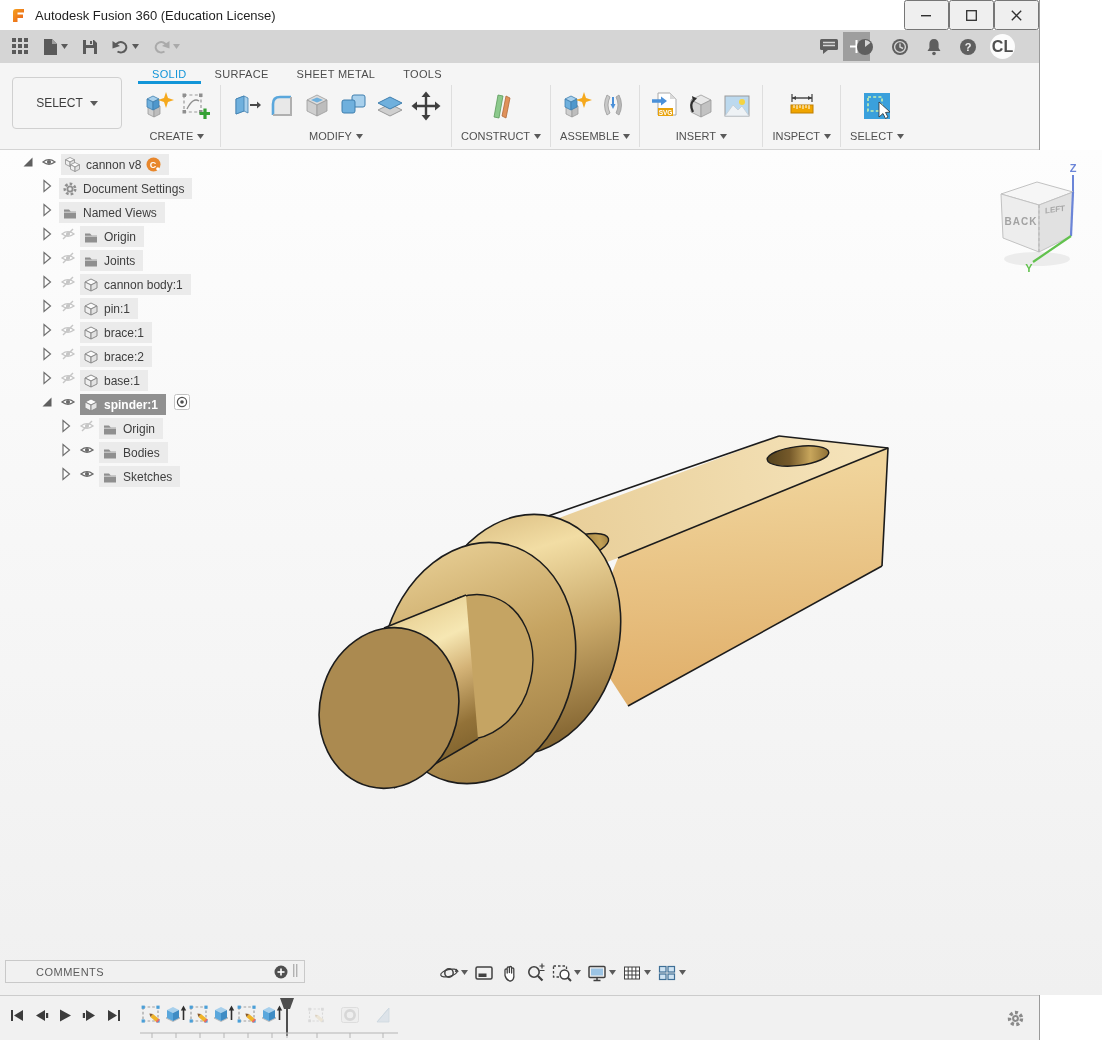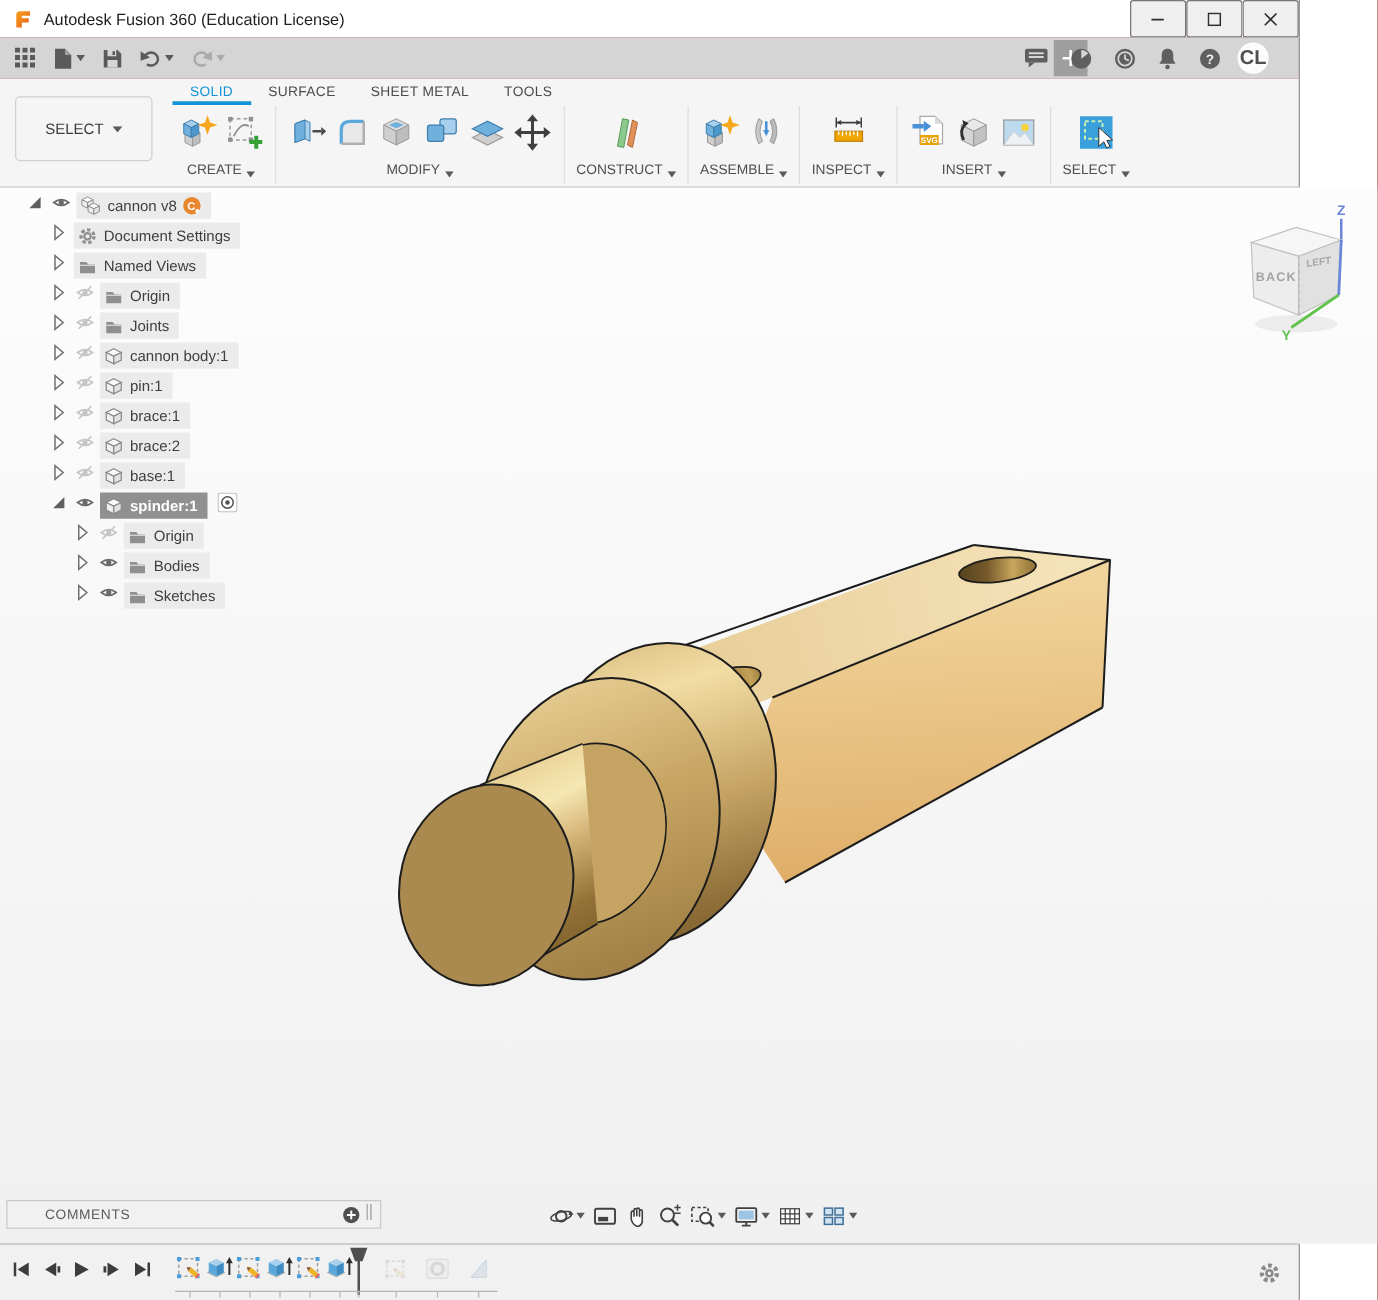--- a/index.html
+++ b/index.html
@@ -1,18 +1,18 @@
 <!DOCTYPE html>
 <html><head>
 <meta charset="utf-8">
 <style>
   * { margin:0; padding:0; box-sizing:border-box; }
   html,body { width:1102px; height:1040px; }
   body { font-family:"Liberation Sans", sans-serif; background:#fff; overflow:hidden; }
-  #window { position:relative; width:1039px; height:1040px; background:#7f1d1d; outline:1px solid #9a9a9a; }
+  #window { position:relative; width:1039px; height:1040px; background:#15803d; outline:1px solid #9a9a9a; }
 
   
   .titlebar { position:absolute; left:0; top:0; width:100%; height:30px; background:#ffffff; display:flex; align-items:center; }
   .titlebar .logo { margin-left:10px; display:flex; align-items:center; }
   .titlebar .title { margin-left:8px; font-size:13px; color:#1f1f1f; }
   .win-controls { position:absolute; right:0; top:0; height:30px; display:flex; }
   .win-btn { width:45px; height:30px; display:flex; align-items:center; justify-content:center; }
 
   
   .appbar { position:absolute; left:0; top:30px; width:100%; height:33px; background:#d5d5d5; }
@@ -29,21 +29,21 @@
   .ribbon { position:absolute; left:0; top:63px; width:100%; height:87px; background:#f5f5f5; border-bottom:1px solid #d4d4d4; }
   .design-btn { position:absolute; left:12px; top:14px; width:110px; height:52px; background:#f5f5f5; border:1px solid #d0d0d0; border-radius:4px; font-size:12px; color:#3d3d3d; display:flex; align-items:center; justify-content:center; gap:7px; }
   .ribbon-tabs { position:absolute; left:138px; top:3px; display:flex; }
   .ribbon-tab { padding:2px 14px 4px; font-size:11px; letter-spacing:.3px; color:#4c4c4c; border:none; background:transparent; }
   .ribbon-tab.active { color:#1295d8; border-bottom:3px solid #1295d8; padding-bottom:1px; }
   #ribbon-groups { position:absolute; left:134px; top:22px; height:62px; display:flex; align-items:stretch; }
   .ribbon-group { display:flex; flex-direction:column; align-items:center; padding:0 9px; }
   .ribbon-group + .ribbon-group { border-left:1px solid #dedede; }
   .group-icons { flex:1; display:flex; align-items:center; gap:4px; }
   .ribbon-icon-btn { border:none; background:transparent; padding:1px; }
-  .group-label { display:flex; align-items:flex-end; gap:4px; font-size:11px; color:#4f4f4f; padding-bottom:5px; }
+  .group-label { display:flex; align-items:center; gap:4px; font-size:11px; color:#4f4f4f; padding-bottom:5px; }
 
   
   .canvas { position:absolute; left:0; top:150px; width:1102px; height:845px; background:linear-gradient(#fdfdfd, #f0f0f0); }
   .viewcube { position:absolute; left:985px; top:10px; }
   #model-svg { position:absolute; left:300px; top:270px; }
 
   
   .browser { position:absolute; left:5px; top:0; width:300px; }
   .panel-header { height:23px; background:#f1f1f1; border:1px solid #c9c9c9; display:flex; align-items:center; padding:0 6px; }
   .panel-header .ph-title { flex:1; font-size:11px; letter-spacing:.5px; color:#5c5c5c; margin-left:7px; }
@@ -409,70 +409,70 @@
               <svg width="7" height="5">
                 <polygon points="0,0 7,0 3.5,5" fill="#5a5a5a"></polygon>
               </svg>
             </span>
           </div>
         </div>
         <div class="ribbon-group">
           <div class="group-icons">
             <button class="ribbon-icon-btn"><span class="ic">
                 <svg width="30" height="30" viewBox="0 0 30 30">
+                  <path d="M8 2 H20 L26 8 V24 H8 Z" fill="#fff" stroke="#a9a9a9"></path>
+                  <polygon points="20,2 26,8 20,8" fill="#d9d9d9"></polygon>
+                  <line x1="2" y1="10" x2="11" y2="10" stroke="#4a90d9" stroke-width="3.5"></line>
+                  <polygon points="11,5.5 11,14.5 17,10" fill="#4a90d9"></polygon>
+                  <rect x="8" y="17" width="15" height="8" fill="#e8a20a"></rect>
+                  <text x="15.5" y="23.5" font-size="6.5" font-weight="bold" fill="#fff" text-anchor="middle" font-family="Liberation Sans, sans-serif">SVG</text>
+                </svg>
+              </span></button>
+            <button class="ribbon-icon-btn"><span class="ic">
+                <svg width="30" height="30" viewBox="0 0 30 30">
+                  <polygon points="5,9 15,4 25,9 15,14" fill="#e8e8e8" stroke="#9a9a9a" stroke-width="0.8"></polygon>
+                  <polygon points="5,9 15,14 15,26 5,21" fill="#d4d4d4" stroke="#9a9a9a" stroke-width="0.8"></polygon>
+                  <polygon points="25,9 15,14 15,26 25,21" fill="#c2c2c2" stroke="#9a9a9a" stroke-width="0.8"></polygon>
+                  <path d="M7 21 Q3 13 8 9" stroke="#2f2f2f" stroke-width="2.2" fill="none"></path>
+                  <polygon points="6,5 11,7.5 7,11" fill="#2f2f2f"></polygon>
+                </svg>
+              </span></button>
+            <button class="ribbon-icon-btn"><span class="ic">
+                <svg width="30" height="30" viewBox="0 0 30 30">
+                  <rect x="3" y="5" width="24" height="20" fill="#bcd9ee" stroke="#9a9a9a"></rect>
+                  <circle cx="20" cy="11" r="3" fill="#f5d442"></circle>
+                  <polygon points="3,25 11,14 16,19 20,15 27,25" fill="#eef2f5" stroke="#c4cdd4" stroke-width="0.8"></polygon>
+                </svg>
+              </span></button>
+          </div>
+          <div class="group-label">
+            <span>INSERT</span>
+            <span class="ic">
+              <svg width="7" height="5">
+                <polygon points="0,0 7,0 3.5,5" fill="#5a5a5a"></polygon>
+              </svg>
+            </span>
+          </div>
+        </div>
+        <div class="ribbon-group">
+          <div class="group-icons">
+            <button class="ribbon-icon-btn"><span class="ic">
+                <svg width="30" height="30" viewBox="0 0 30 30">
                   <line x1="5" y1="7" x2="25" y2="7" stroke="#3f3f3f" stroke-width="1.4"></line>
                   <polygon points="5,7 9,5 9,9" fill="#3f3f3f"></polygon>
                   <polygon points="25,7 21,5 21,9" fill="#3f3f3f"></polygon>
                   <line x1="5" y1="3" x2="5" y2="11" stroke="#3f3f3f" stroke-width="1.2"></line>
                   <line x1="25" y1="3" x2="25" y2="11" stroke="#3f3f3f" stroke-width="1.2"></line>
                   <rect x="4" y="14" width="22" height="8" fill="#f0a500" stroke="#c07f00"></rect>
                   <path d="M7 14 v3 M10 14 v4 M13 14 v3 M16 14 v4 M19 14 v3 M22 14 v4" stroke="#fff" stroke-width="1"></path>
                 </svg>
               </span></button>
           </div>
           <div class="group-label">
             <span>INSPECT</span>
-            <span class="ic">
-              <svg width="7" height="5">
-                <polygon points="0,0 7,0 3.5,5" fill="#5a5a5a"></polygon>
-              </svg>
-            </span>
-          </div>
-        </div>
-        <div class="ribbon-group">
-          <div class="group-icons">
-            <button class="ribbon-icon-btn"><span class="ic">
-                <svg width="30" height="30" viewBox="0 0 30 30">
-                  <path d="M8 2 H20 L26 8 V24 H8 Z" fill="#fff" stroke="#a9a9a9"></path>
-                  <polygon points="20,2 26,8 20,8" fill="#d9d9d9"></polygon>
-                  <line x1="2" y1="10" x2="11" y2="10" stroke="#4a90d9" stroke-width="3.5"></line>
-                  <polygon points="11,5.5 11,14.5 17,10" fill="#4a90d9"></polygon>
-                  <rect x="8" y="17" width="15" height="8" fill="#e8a20a"></rect>
-                  <text x="15.5" y="23.5" font-size="6.5" font-weight="bold" fill="#fff" text-anchor="middle" font-family="Liberation Sans, sans-serif">SVG</text>
-                </svg>
-              </span></button>
-            <button class="ribbon-icon-btn"><span class="ic">
-                <svg width="30" height="30" viewBox="0 0 30 30">
-                  <polygon points="5,9 15,4 25,9 15,14" fill="#e8e8e8" stroke="#9a9a9a" stroke-width="0.8"></polygon>
-                  <polygon points="5,9 15,14 15,26 5,21" fill="#d4d4d4" stroke="#9a9a9a" stroke-width="0.8"></polygon>
-                  <polygon points="25,9 15,14 15,26 25,21" fill="#c2c2c2" stroke="#9a9a9a" stroke-width="0.8"></polygon>
-                  <path d="M7 21 Q3 13 8 9" stroke="#2f2f2f" stroke-width="2.2" fill="none"></path>
-                  <polygon points="6,5 11,7.5 7,11" fill="#2f2f2f"></polygon>
-                </svg>
-              </span></button>
-            <button class="ribbon-icon-btn"><span class="ic">
-                <svg width="30" height="30" viewBox="0 0 30 30">
-                  <rect x="3" y="5" width="24" height="20" fill="#bcd9ee" stroke="#9a9a9a"></rect>
-                  <circle cx="20" cy="11" r="3" fill="#f5d442"></circle>
-                  <polygon points="3,25 11,14 16,19 20,15 27,25" fill="#eef2f5" stroke="#c4cdd4" stroke-width="0.8"></polygon>
-                </svg>
-              </span></button>
-          </div>
-          <div class="group-label">
-            <span>INSERT</span>
             <span class="ic">
               <svg width="7" height="5">
                 <polygon points="0,0 7,0 3.5,5" fill="#5a5a5a"></polygon>
               </svg>
             </span>
           </div>
         </div>
         <div class="ribbon-group">
           <div class="group-icons">
             <button class="ribbon-icon-btn"><span class="ic">

